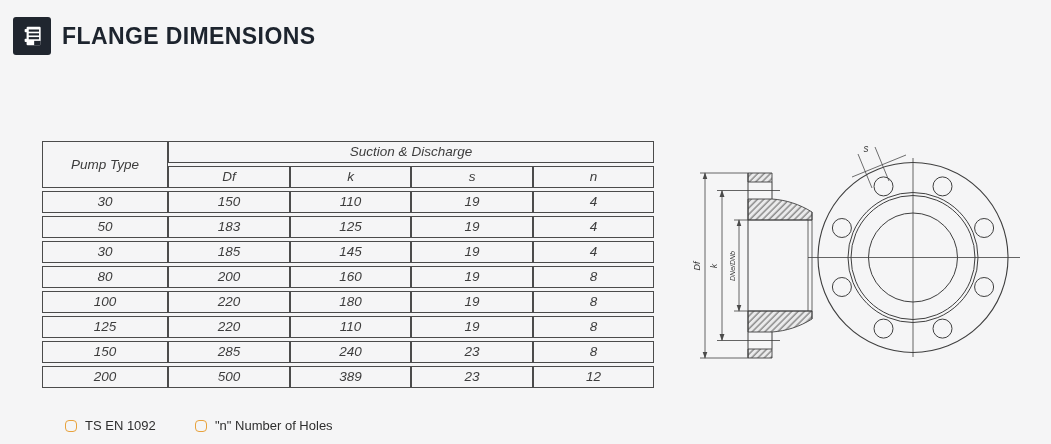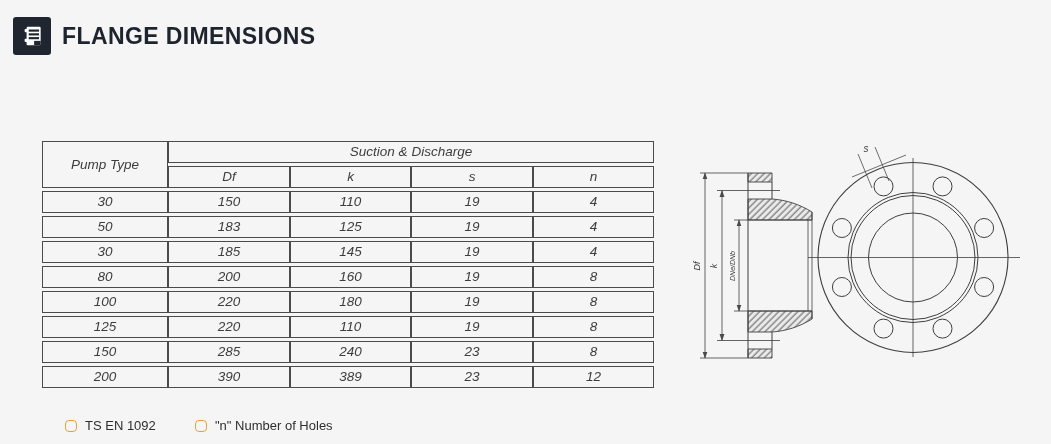--- a/index.html
+++ b/index.html
@@ -118,21 +118,21 @@
   </tr>
   <tr>
     <td>150</td>
     <td>285</td>
     <td>240</td>
     <td>23</td>
     <td>8</td>
   </tr>
   <tr>
     <td>200</td>
-    <td>390</td>
+    <td>500</td>
     <td>389</td>
     <td>23</td>
     <td>12</td>
   </tr>
   </tbody>
 </table>
 
 <svg class="drawing" width="340" height="235" viewBox="0 0 340 235">
   <defs>
     <pattern id="hatch" patternUnits="userSpaceOnUse" width="4.5" height="4.5" patternTransform="rotate(45)">

